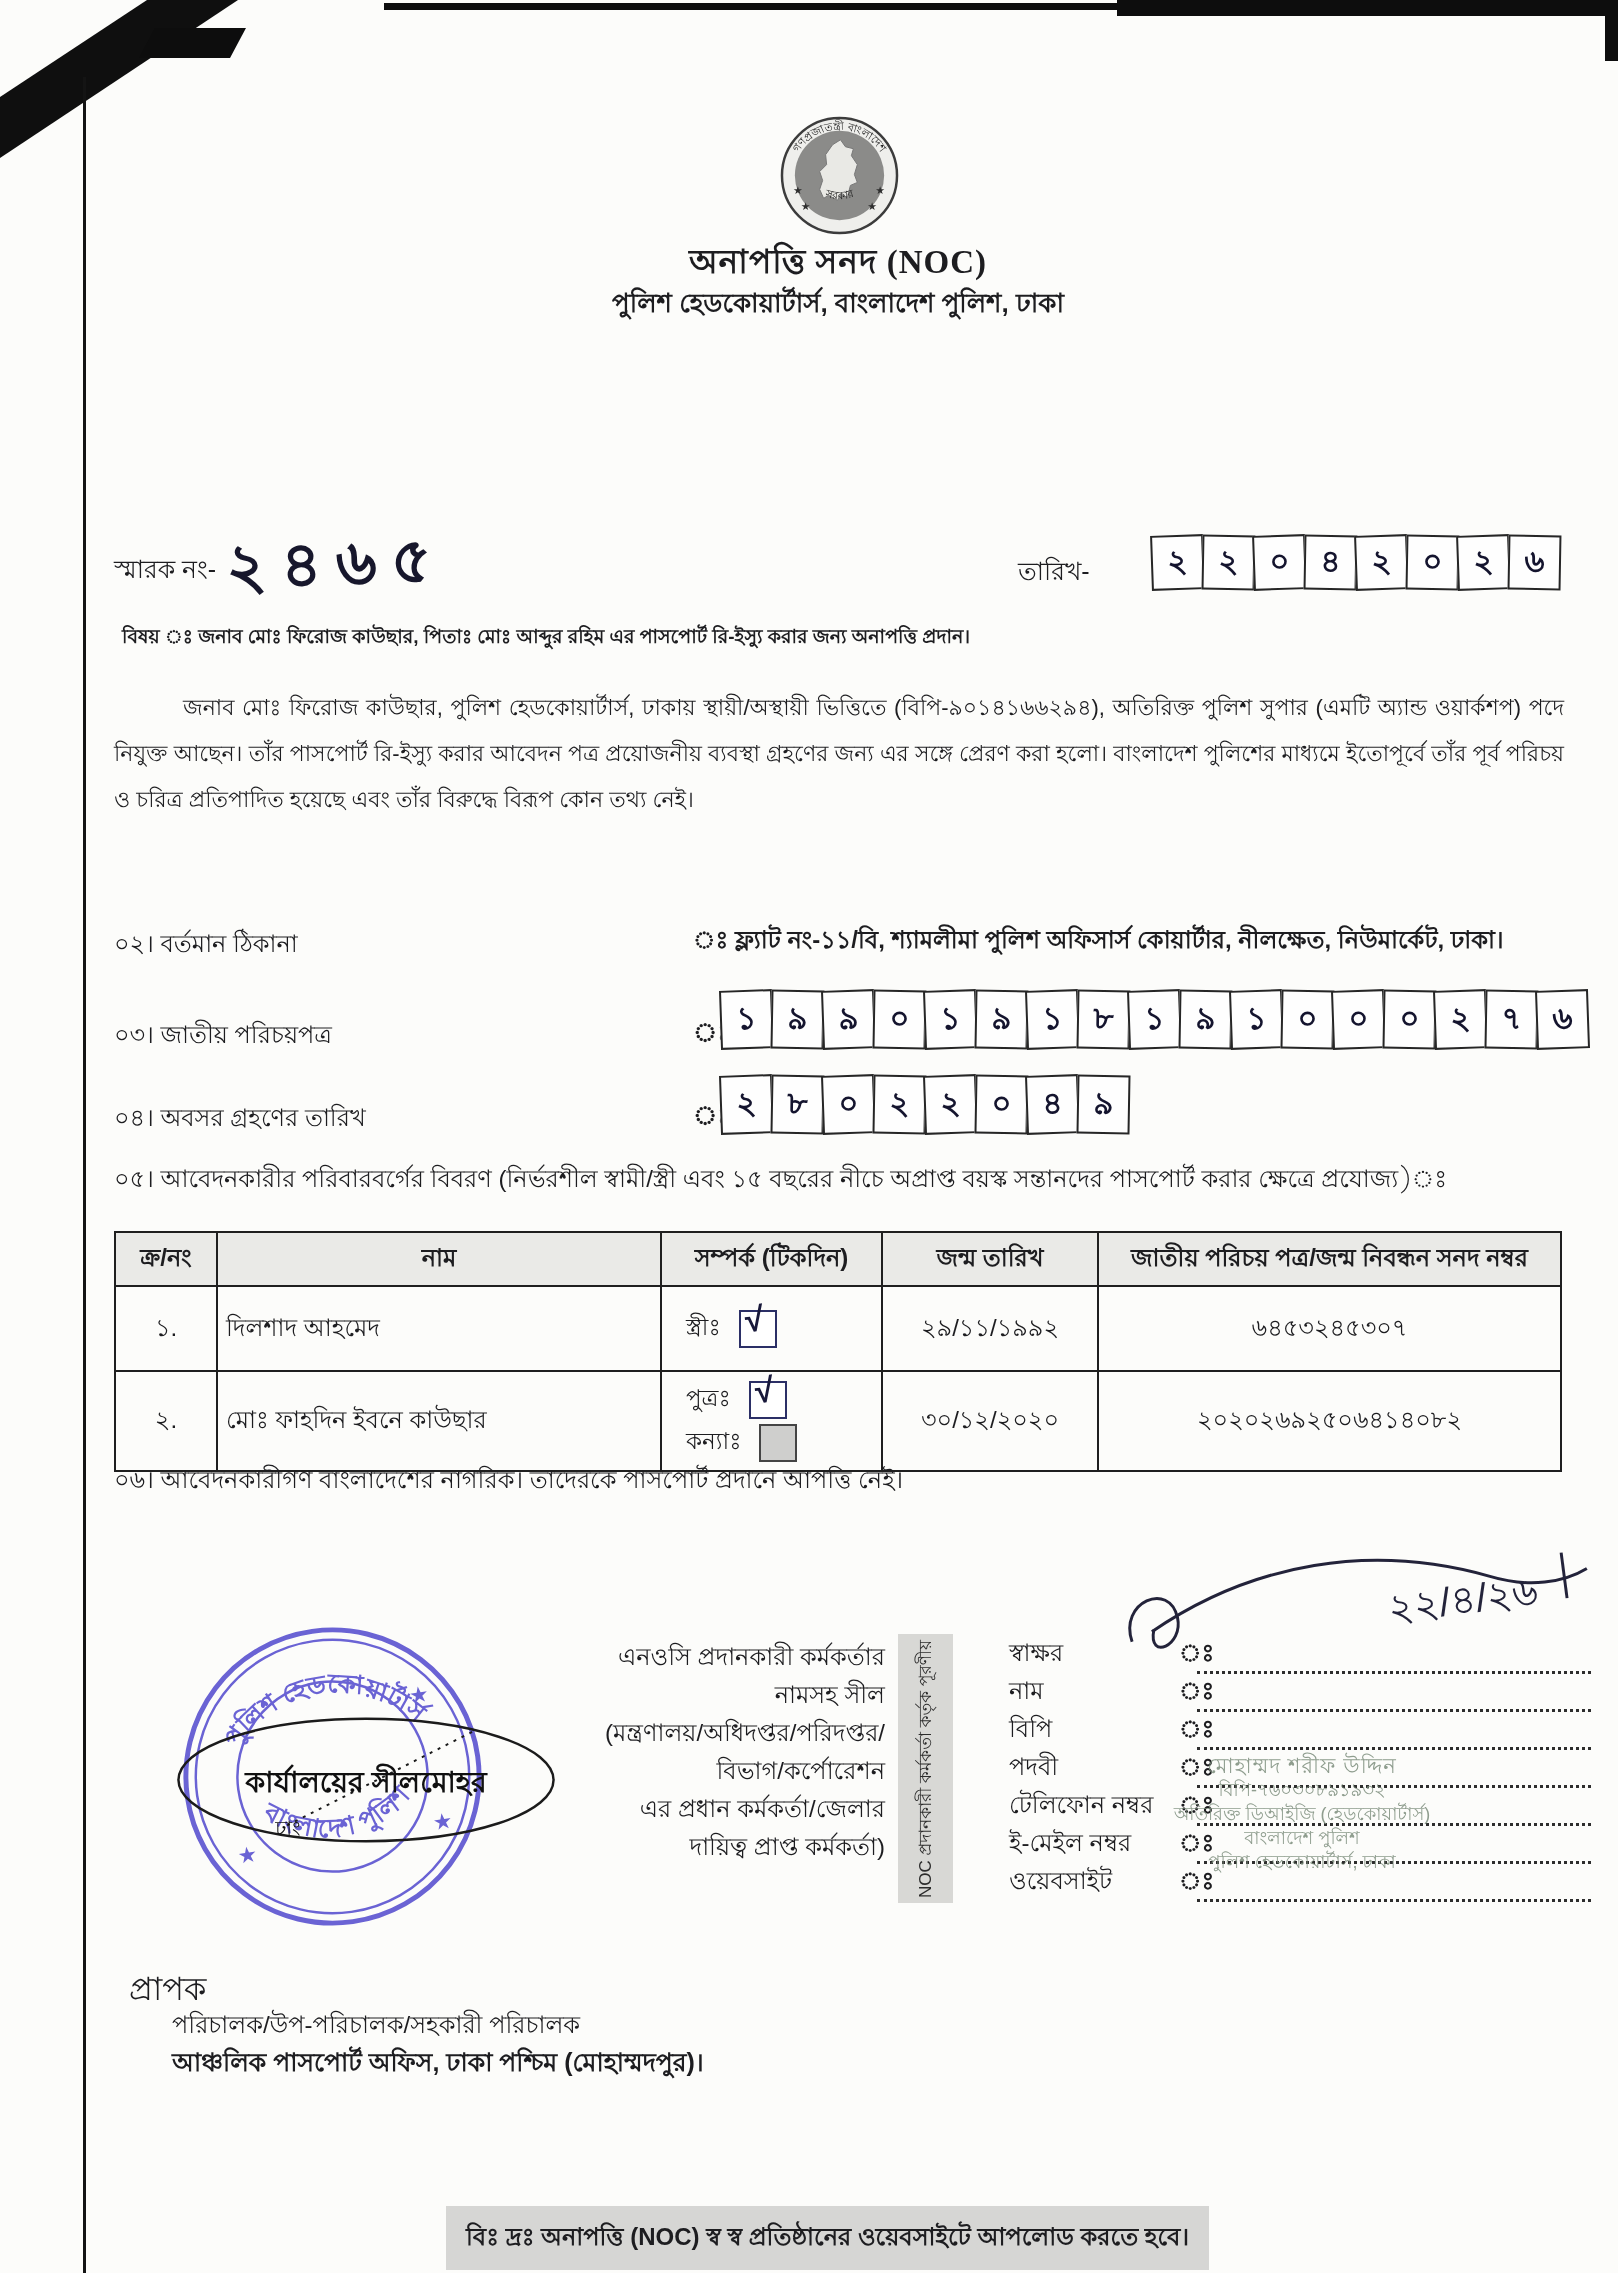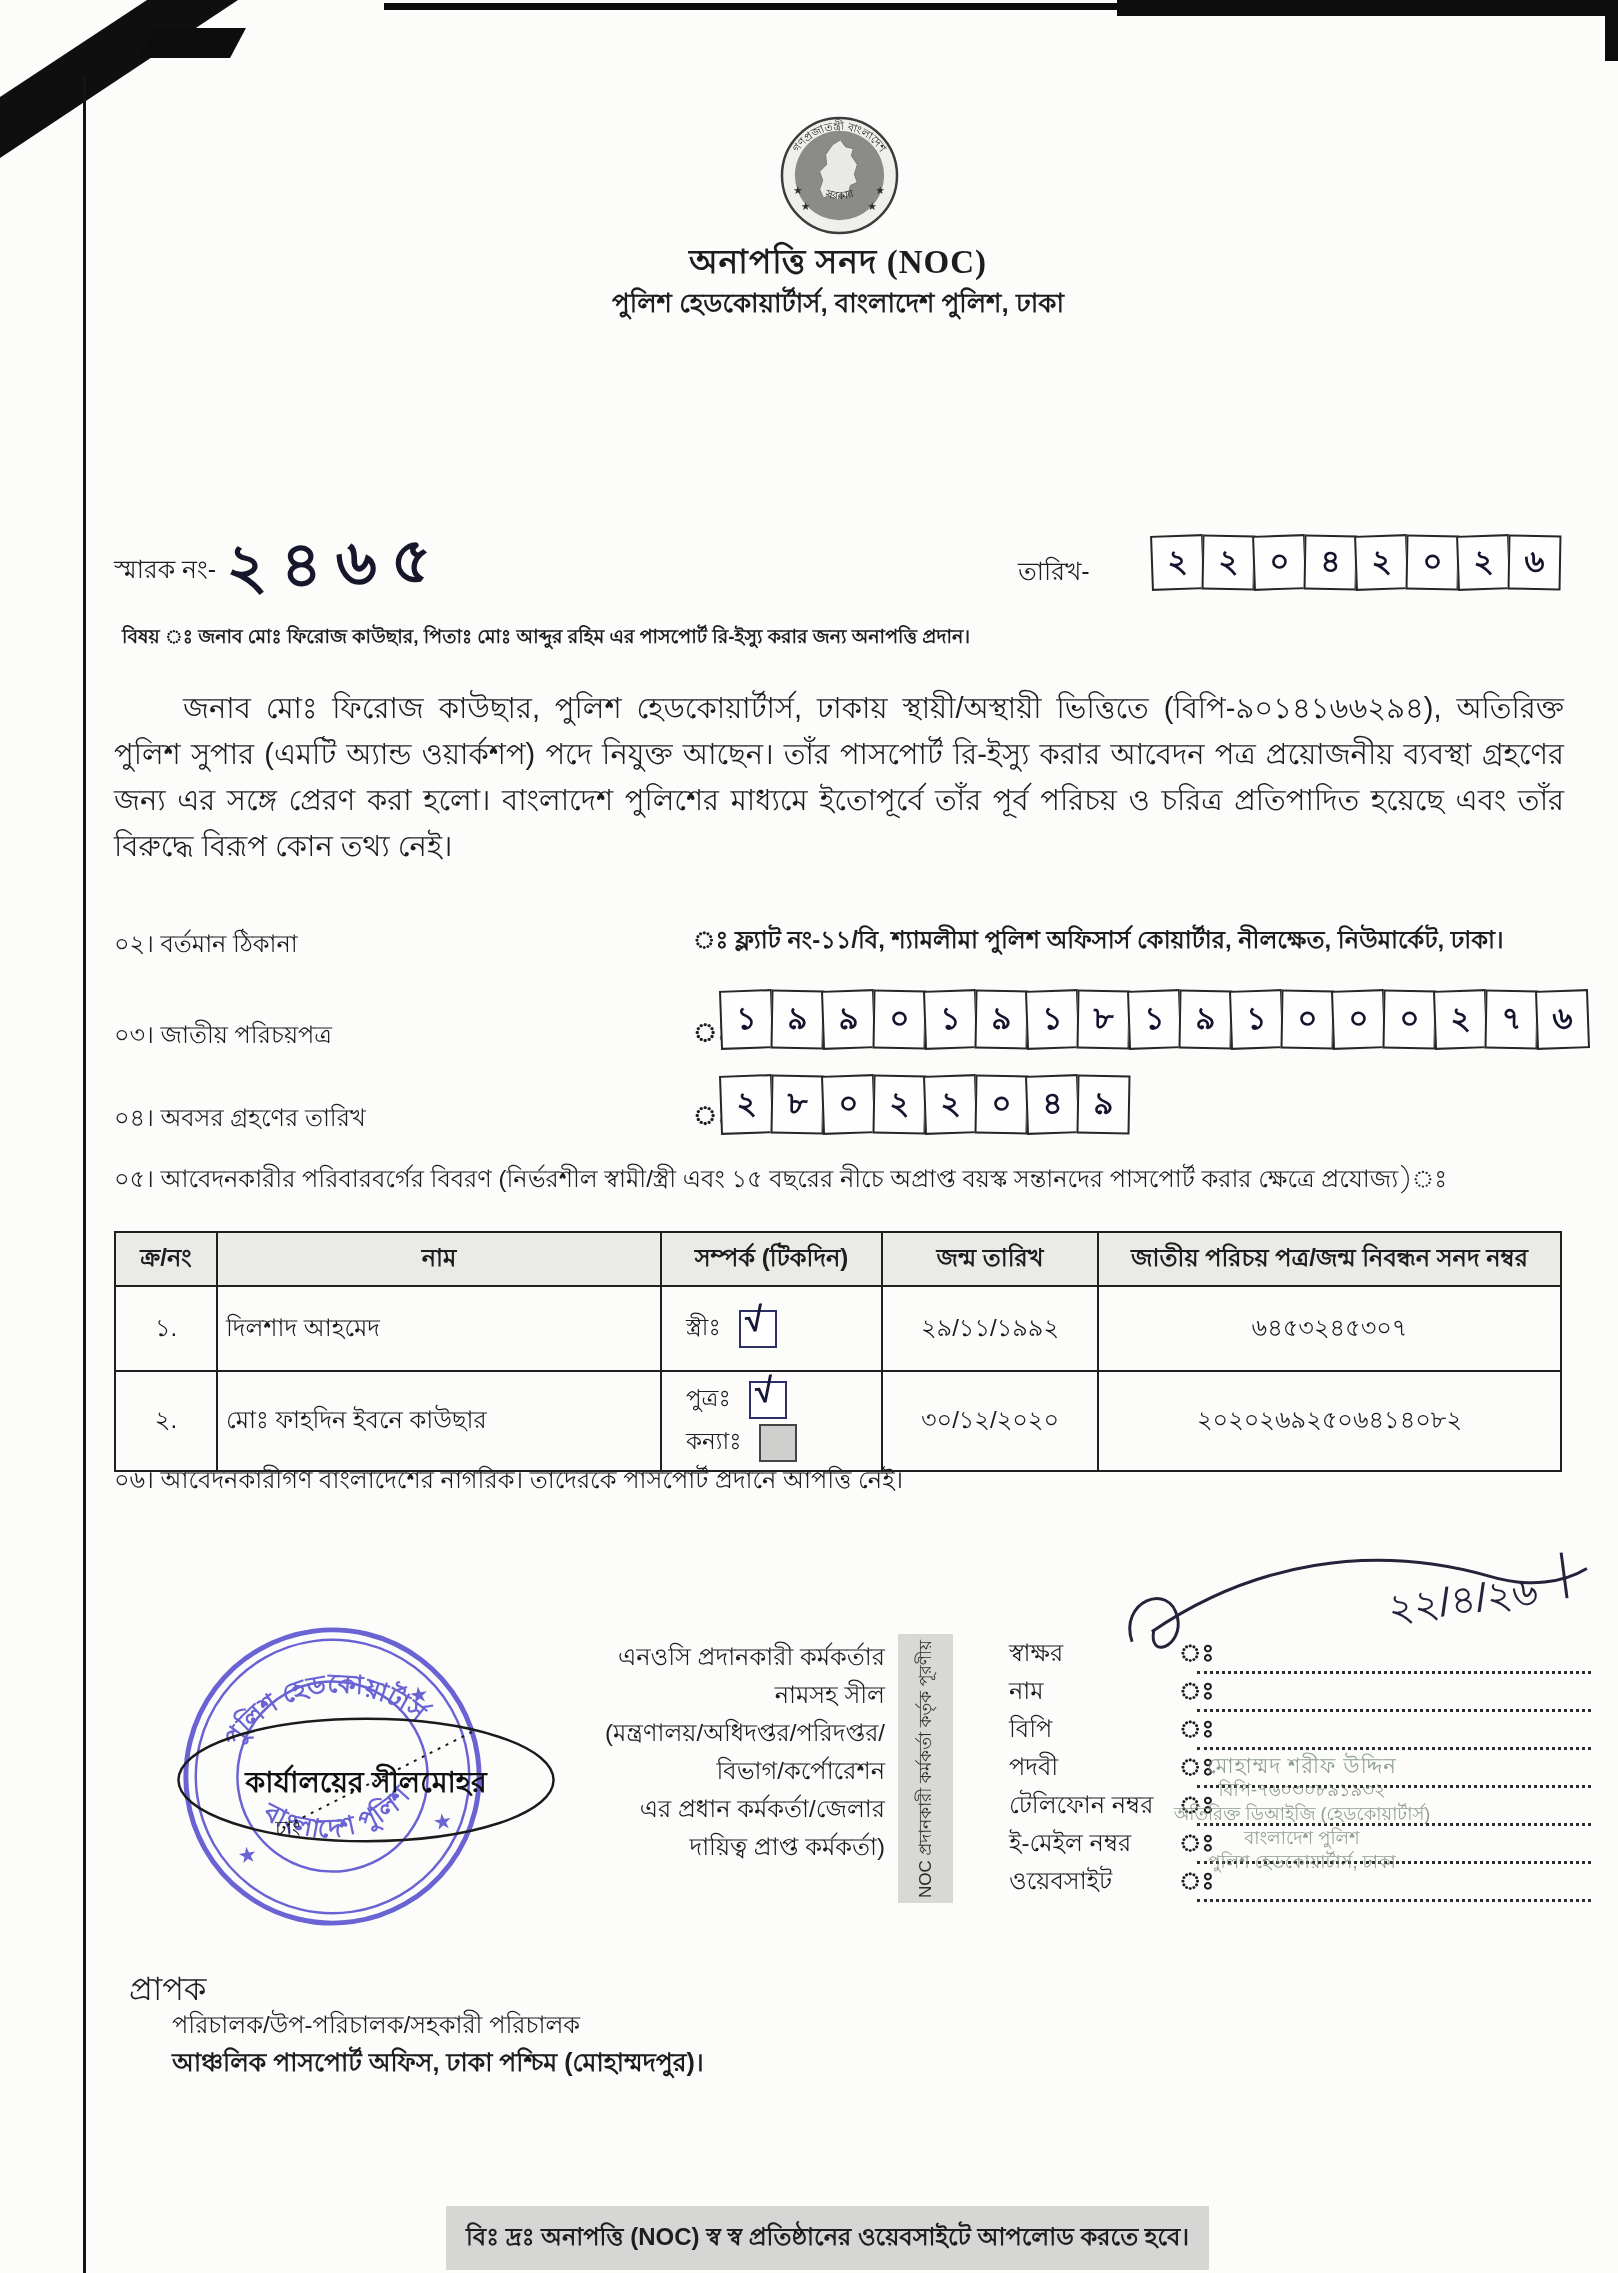--- a/index.html
+++ b/index.html
@@ -31,21 +31,21 @@
   .boxes{display:flex;}
   .date-boxes{left:1151px;top:535px;}
   .digit-box{display:flex;align-items:center;justify-content:center;width:49px;height:51px;
              border:2px solid #262626;margin-right:-2px;background:#fefefe;
              font-size:31px;font-weight:bold;color:#14142e;}
   .digit-box:nth-child(odd){transform:rotate(-2deg);}
   .digit-box:nth-child(even){transform:rotate(1deg);}
   .tall .digit-box{height:55px;}
 
   .subject{left:114px;top:622px;width:1448px;font-size:19px;font-weight:bold;margin-left:8px;}
-  .bodypara{left:114px;top:685px;width:1450px;font-size:29px;line-height:46px;text-align:justify;text-indent:69px;}
+  .bodypara{left:114px;top:685px;width:1450px;font-size:22px;line-height:46px;text-align:justify;text-indent:69px;}
 
   .item-no-label{font-size:24px;}
   .i02-label{left:114px;top:925px;}
   .i02-value{left:693px;top:921px;width:871px;font-size:24px;font-weight:bold;}
   .i03-label{left:114px;top:1016px;}
   .i03-colon{left:693px;top:1012px;font-size:26px;font-weight:bold;}
   .nid-boxes{left:720px;top:990px;}
   .i04-label{left:114px;top:1099px;}
   .i04-colon{left:693px;top:1095px;font-size:26px;font-weight:bold;}
   .retire-boxes{left:720px;top:1075px;}

